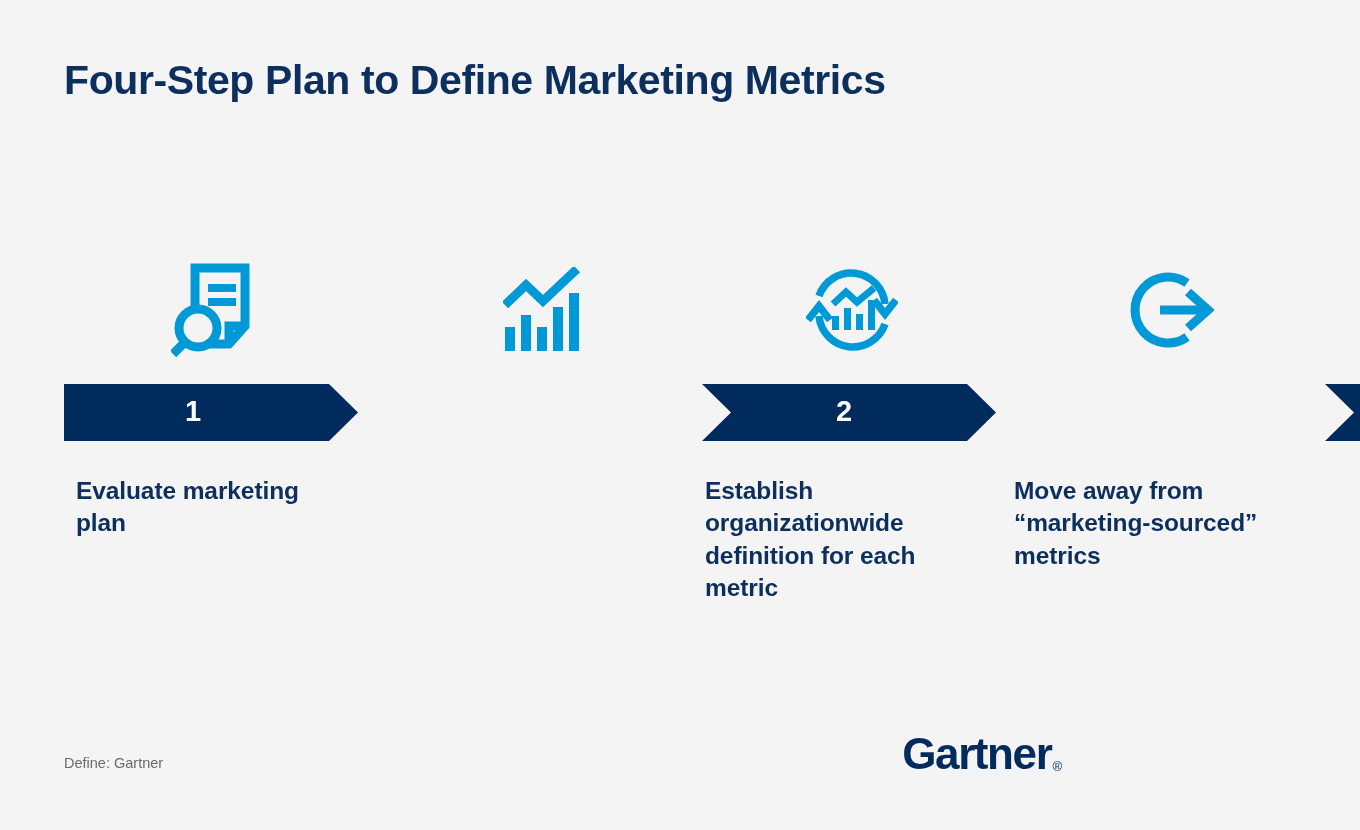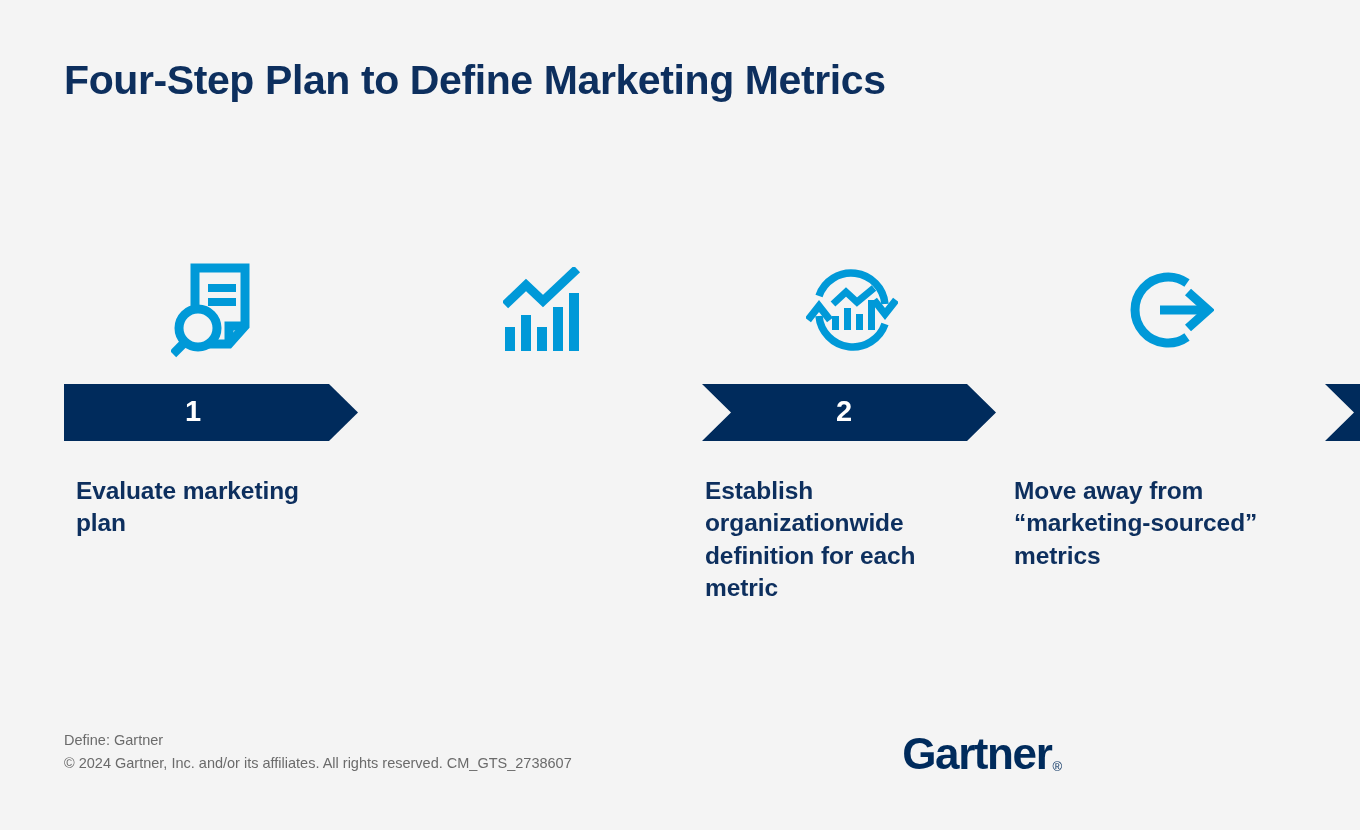--- a/index.html
+++ b/index.html
@@ -256,21 +256,20 @@
         
       </div>
 
       <div class="caption">Establish organizationwide definition for each metric</div>
     </div>
 
   </div>
 
   <div class="footer">
     <div>Define: Gartner</div>
-    <div>© 2024 Gartner, Inc. and/or its affiliates. All rights reserved. CM_GTS_2738607</div>
   </div>
 
   <div class="logo">
     <span class="logo-text">Gartner</span>
     <span class="logo-reg">®</span>
   </div>
 
 </div>
 
 </body></html>

